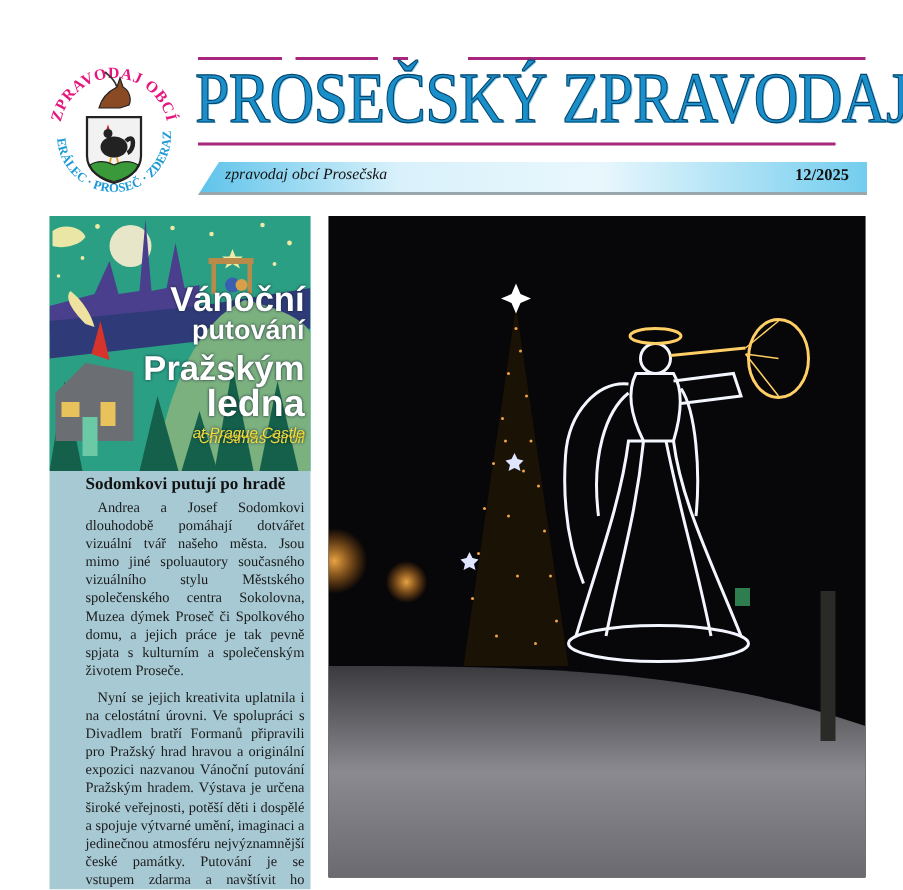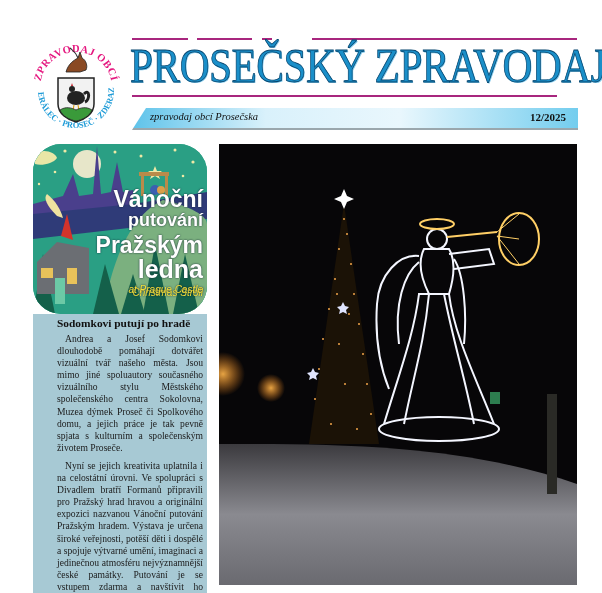--- a/index.html
+++ b/index.html
@@ -10,21 +10,21 @@
   
   .mline{position:absolute;height:2px;background:#a8267e;}
   #title{left:130px;top:36px;width:452px;height:60px;font-family:"Liberation Serif",serif;font-size:48px;line-height:60px;color:#1a8fc9;letter-spacing:-0.5px;
     -webkit-text-stroke:0.8px #06456e;text-shadow:1px 1px 0 #7fc8ea;transform:scaleX(0.86);transform-origin:left center;white-space:nowrap;}
   #subbar{left:132px;top:108px;width:446px;height:22px;}
   #subbar .bg{position:absolute;inset:0;background:linear-gradient(90deg,#5ec3ea 0%,#d9f1fb 30%,#e9f7fd 60%,#73cdee 100%);
     clip-path:polygon(14px 0,100% 0,100% 100%,0 100%);border-bottom:2px solid #9aa7ad;}
   #subbar .tagline{position:absolute;left:18px;top:3px;font-style:italic;font-weight:normal;font-size:10.5px;color:#111;}
   #subbar .issue{position:absolute;right:12px;top:3px;font-weight:bold;font-size:11px;color:#111;}
   
-  #poster{left:33px;top:144px;width:174px;height:170px;overflow:hidden;background:#2aa382;border-radius:28px;}
+  #poster{left:33px;top:144px;width:174px;height:170px;overflow:hidden;background:#2aa382;}
   #poster .pt{position:absolute;right:4px;color:#fff;font-family:"Liberation Sans","DejaVu Sans",sans-serif;font-weight:bold;text-align:right;
     text-shadow:0 0 2px #123;line-height:1;}
   #poster .sub{position:absolute;right:4px;color:#f4e03a;font-family:"Liberation Sans",sans-serif;font-weight:normal;font-style:italic;font-size:10px;text-align:right;line-height:11px;text-shadow:0 0 2px #123;}
   
   #article{left:33px;top:314px;width:174px;height:279px;background:#a7c9d4;box-sizing:border-box;padding:2px 4px 0 24px;color:#1b1b1b;}
   #article h2{margin:0 0 2px 0;font-size:11.4px;font-weight:bold;line-height:15px;color:#111;}
   #article p{margin:0 0 6px 0;font-size:9.6px;line-height:12.1px;text-align:justify;text-indent:8px;hyphens:manual;}
   
   #photo{left:219px;top:144px;width:358px;height:441px;overflow:hidden;background:#070608;}
 </style>

